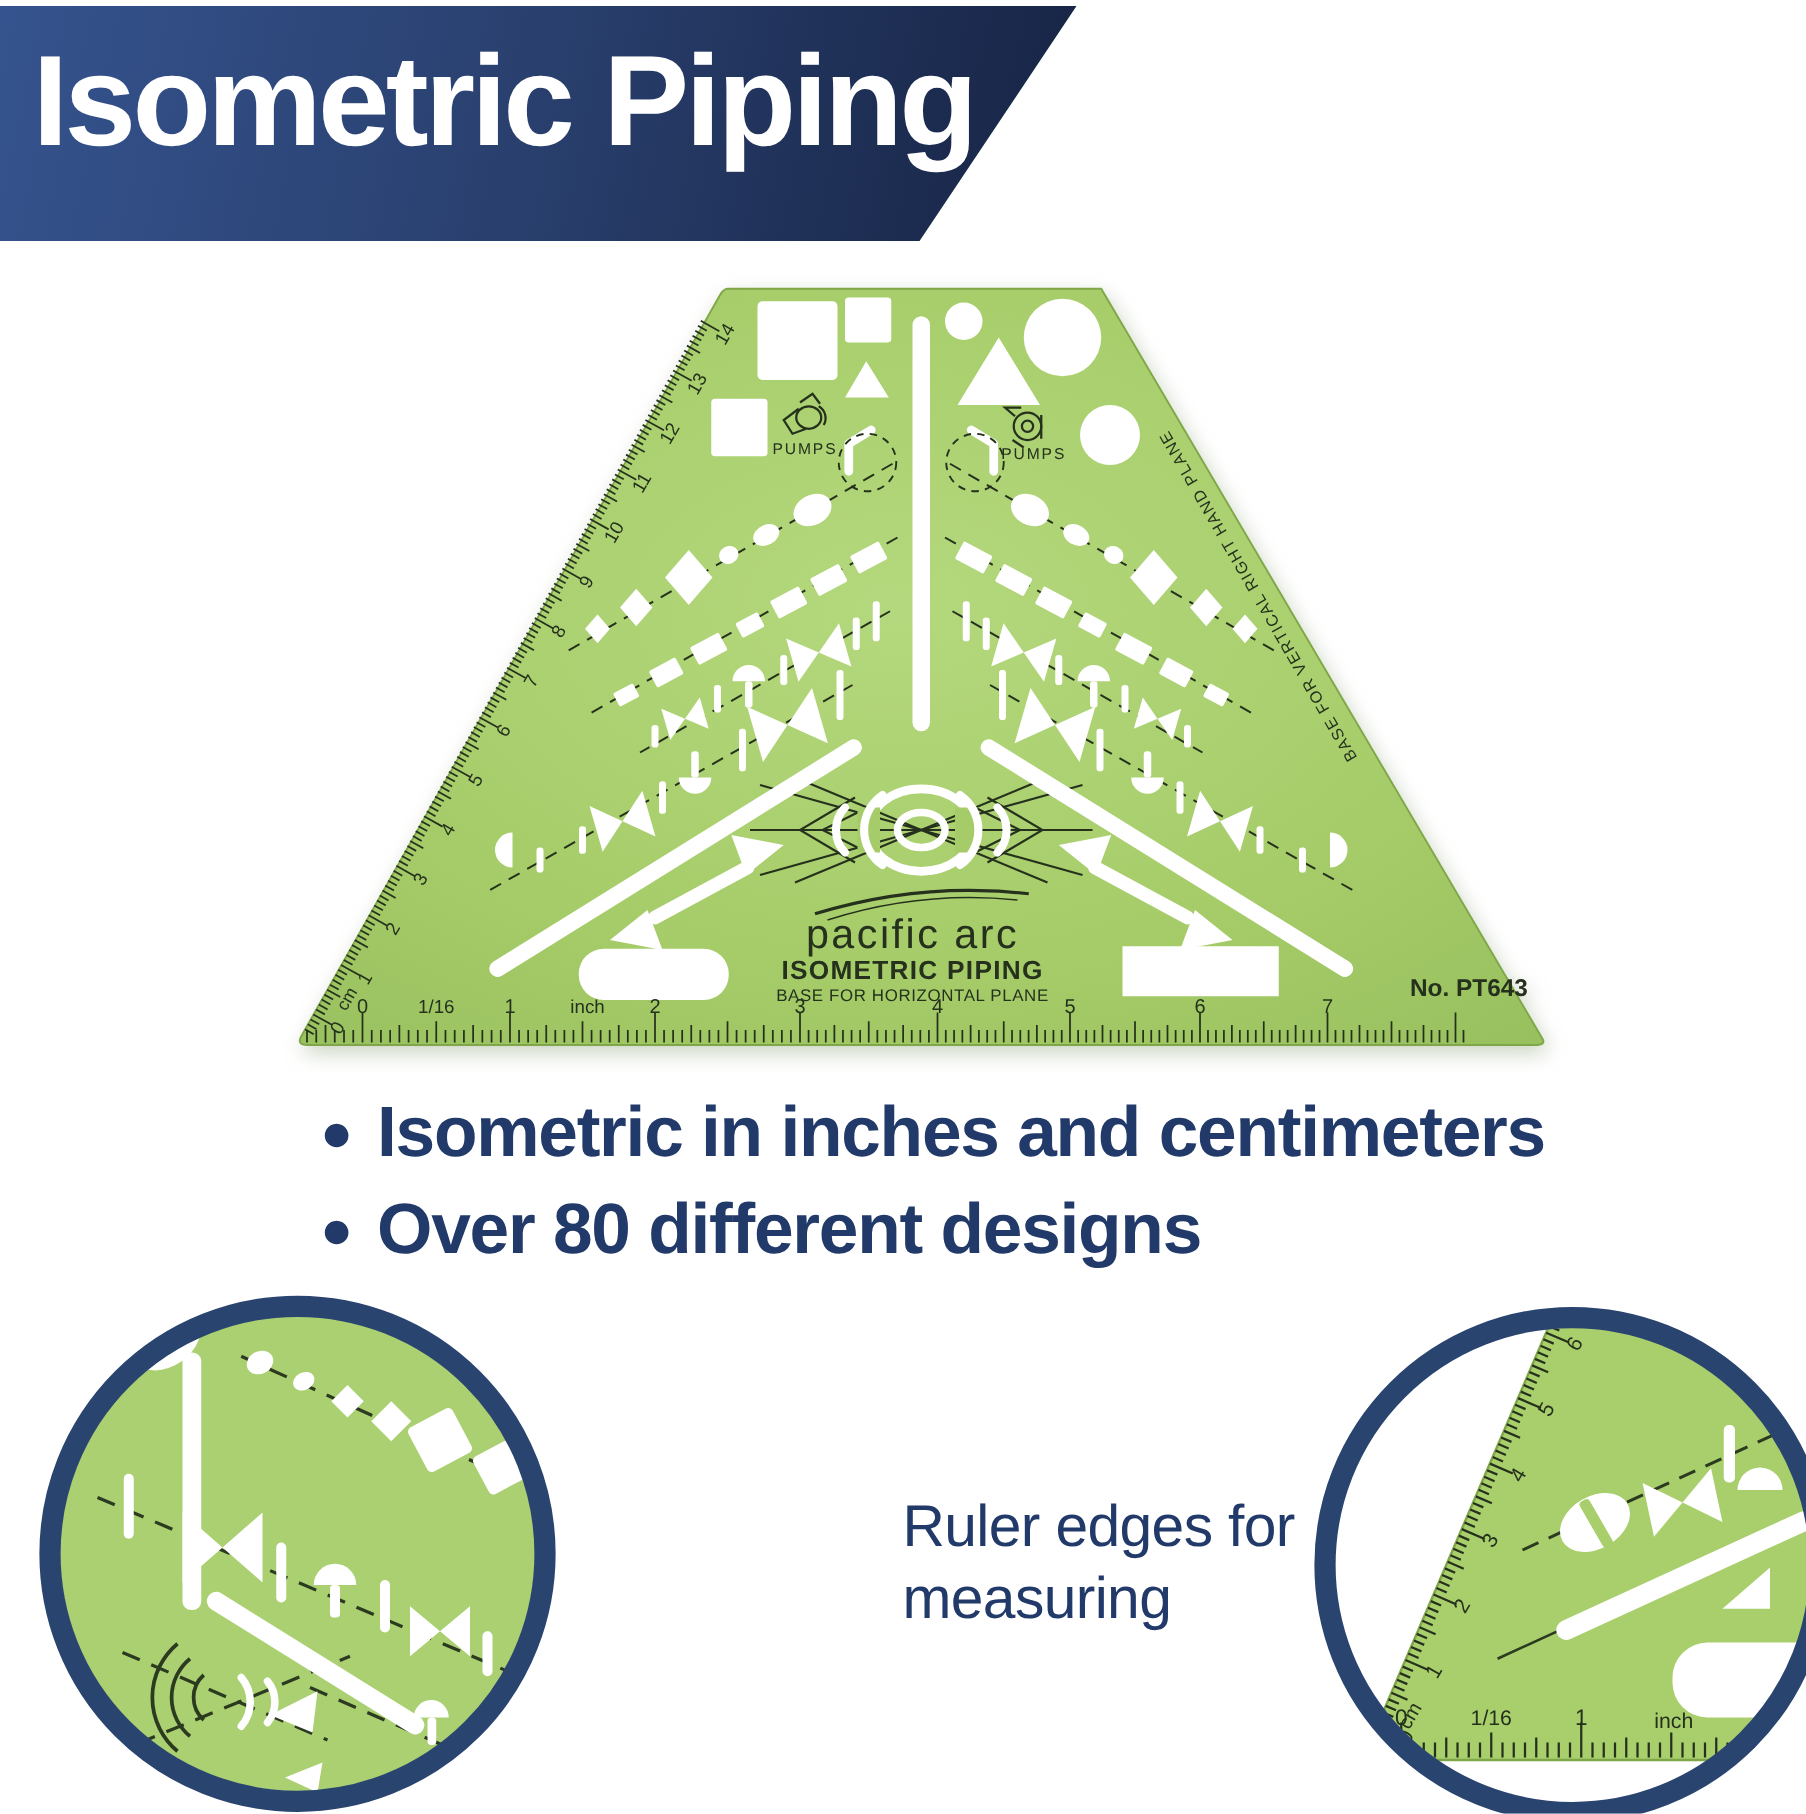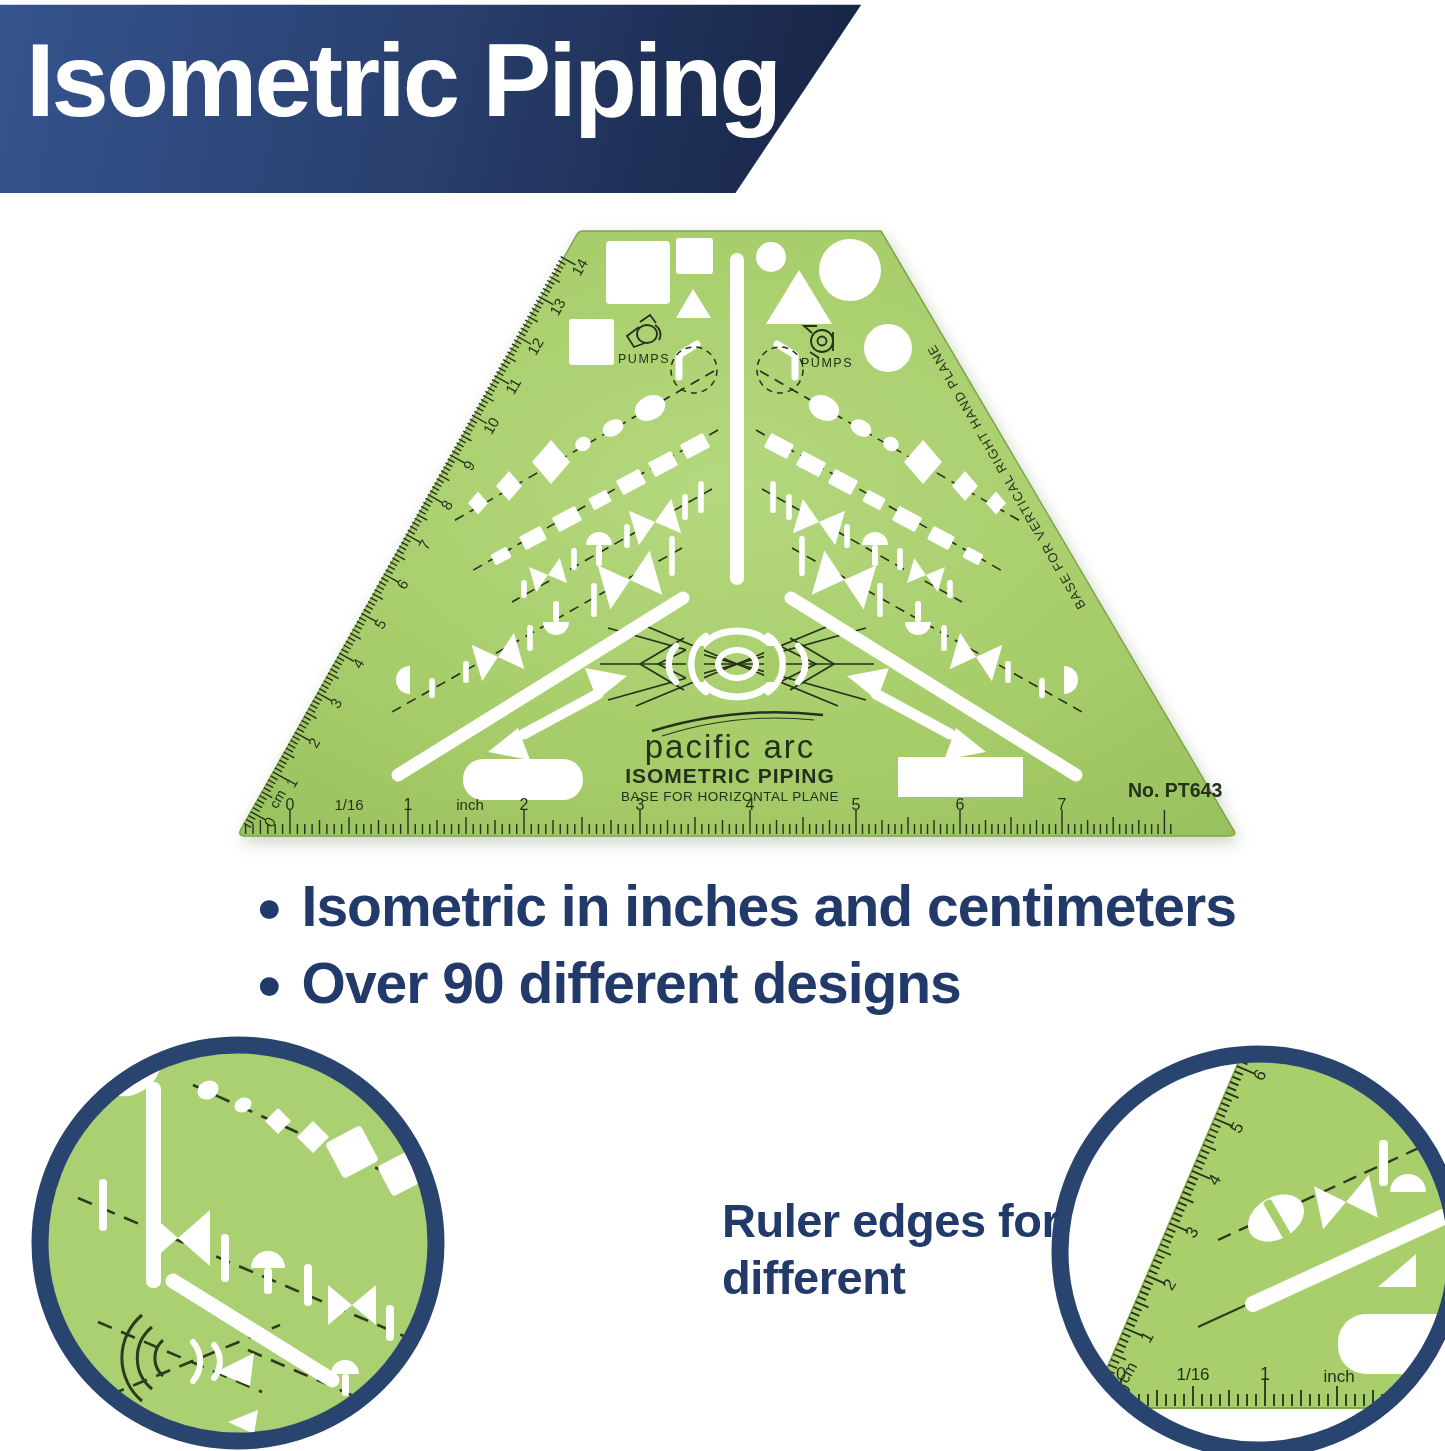--- a/index.html
+++ b/index.html
@@ -8,21 +8,21 @@
   .abs{position:absolute;}
   #banner{left:0;top:0;width:1445px;height:193px;
     background:linear-gradient(102deg,#35538e 0%,#2a4170 28%,#162242 62%,#0a0e1b 100%);
     clip-path:polygon(0 2.5%,59.6% 2.5%,50.9% 100%,0 100%);}
   #banner-title{left:26px;top:22px;font-size:103px;font-weight:bold;color:#ffffff;
     letter-spacing:-3px;white-space:nowrap;}
   #features{left:256px;top:868px;color:#223a69;font-weight:bold;font-size:57px;
     letter-spacing:-1px;line-height:77px;white-space:nowrap;}
   .feature-row{display:flex;align-items:center;}
   .dot{font-size:44px;margin-right:20px;}
-  #callout{left:722px;top:1192px;color:#223a69;font-weight:bold;font-size:47px;
+  #callout{left:722px;top:1192px;color:#223a69;font-weight:normal;font-size:47px;
     line-height:57px;letter-spacing:-0.5px;}
   svg text{font-family:"Liberation Sans",sans-serif;fill:#25311c;}
   .ink{stroke:#25311c;fill:none;}
 </style>
 </head>
 <body>
 
 <div id="banner" class="abs">
 </div>
 <div id="banner-title" class="abs">Isometric Piping</div>
@@ -701,20 +701,20 @@
   <circle cx="1258" cy="1252" r="198" fill="none" stroke="#2a4470" stroke-width="17"></circle>
 </svg>
 
 <div id="features" class="abs">
   <div class="feature-row">
     <span class="dot">●</span>
     <span>Isometric in inches and centimeters</span>
   </div>
   <div class="feature-row">
     <span class="dot">●</span>
-    <span>Over 90 different designs</span>
+    <span>Over 80 different designs</span>
   </div>
 </div>
 
 <div id="callout" class="abs">
   <div>Ruler edges for</div>
-  <div>different</div>
+  <div>measuring</div>
 </div>
 
 </body></html>

